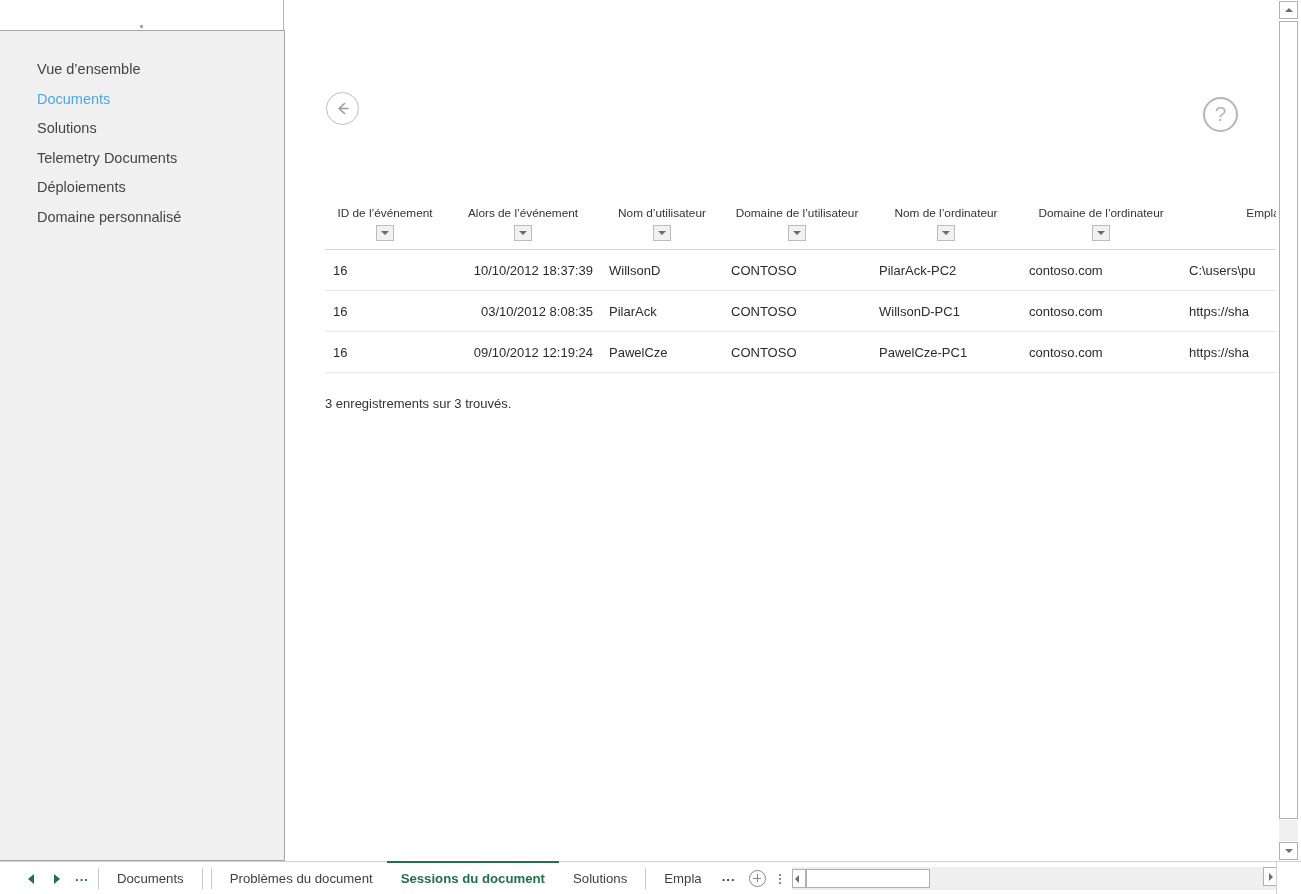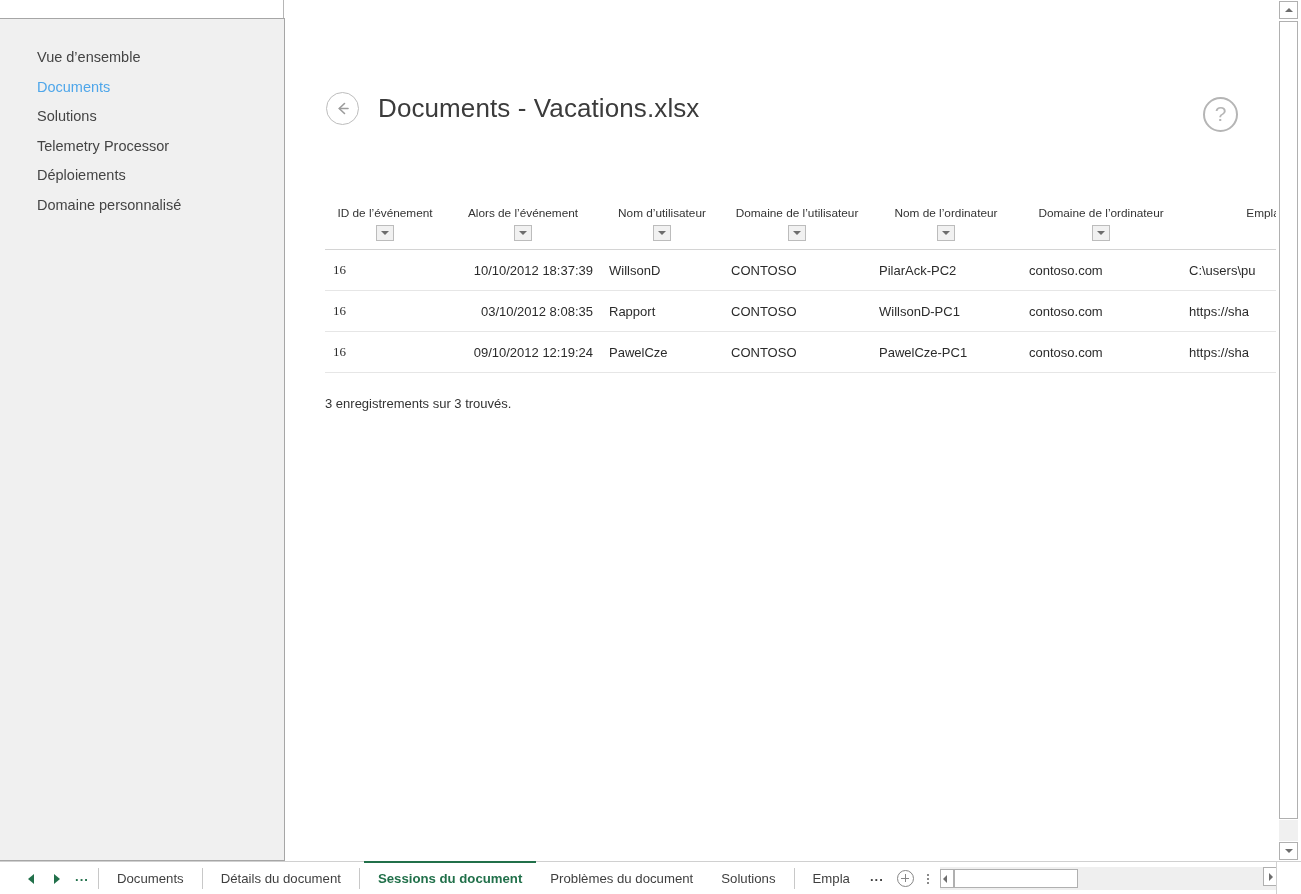--- a/index.html
+++ b/index.html
@@ -50,21 +50,21 @@
     top: 90px;
     width: 7px;
     height: 7px;
     background: #217346;
   }
 
   
   .nav-panel {
     position: absolute;
     left: 0;
-    top: 18px;
+    top: 30px;
     width: 285px;
     height: 247px;
     background: #f0f0f0;
     border: 1px solid #a6a6a6;
     border-left: none;
     box-sizing: border-box;
   }
   .nav-panel-lower {
     position: absolute;
     left: 0;
@@ -206,21 +206,21 @@
   table.rpt thead tr.hdr-row th { border-bottom: 1px solid #d4d4d4; }
   table.rpt td {
     font-size: 13px;
     color: #2b2b2b;
     padding: 0 8px;
     height: 40px;
     white-space: nowrap;
     border-bottom: 1px solid #e6e6e6;
     overflow: hidden;
   }
-  td.num, th.num .hdr-label { text-align: left; font-family: Liberation Serif, serif; }
+  td.num, th.num .hdr-label { text-align: left; }
   td.right { text-align: right; }
   th.ctr .hdr-label { text-align: center; }
   th.ctr .filter-cell { text-align: center; }
 
   .status-line {
     position: absolute;
     left: 40px;
     top: 396px;
     font-size: 13px;
     color: #333333;
@@ -456,37 +456,36 @@
   <div class="grid-vline"></div>
   <div class="grid-dot"></div>
   <div class="cell-selected"></div>
   <div class="cell-handle"></div>
 
   <div class="nav-panel">
     <div class="nav-list">
       <div class="nav-item">Vue d’ensemble</div>
       <div class="nav-item selected">Documents</div>
       <div class="nav-item">Solutions</div>
-      <div class="nav-item">Telemetry Processor</div>
+      <div class="nav-item">Telemetry Documents</div>
       <div class="nav-item">Déploiements</div>
       <div class="nav-item">Domaine personnalisé</div>
     </div>
   </div>
   <div class="nav-panel-lower"></div>
 
   <div class="report">
 
     <div class="title-row">
       <div class="back-btn">
         <svg width="19" height="19" viewBox="0 0 19 19">
           <path d="M11.5 4.5 L6.2 9.5 L11.5 14.5" fill="none" stroke="#9b9b9b" stroke-width="1.6" stroke-linecap="round" stroke-linejoin="round"></path>
           <line x1="6.4" y1="9.5" x2="15" y2="9.5" stroke="#9b9b9b" stroke-width="1.6" stroke-linecap="round"></line>
         </svg>
       </div>
-      <div class="page-title">Documents - Vacations.xlsx</div>
     </div>
 
     <div class="help-btn">
       <span>?</span>
     </div>
 
     <div class="table-wrap">
       <table class="rpt">
         <colgroup>
           <col style="width:120px">
@@ -547,21 +546,21 @@
             <td class="right">10/10/2012 18:37:39</td>
             <td>WillsonD</td>
             <td>CONTOSO</td>
             <td>PilarAck-PC2</td>
             <td>contoso.com</td>
             <td>C:\users\pu</td>
           </tr>
           <tr>
             <td class="num">16</td>
             <td class="right">03/10/2012 8:08:35</td>
-            <td>Rapport</td>
+            <td>PilarAck</td>
             <td>CONTOSO</td>
             <td>WillsonD-PC1</td>
             <td>contoso.com</td>
             <td>https://sha</td>
           </tr>
           <tr>
             <td class="num">16</td>
             <td class="right">09/10/2012 12:19:24</td>
             <td>PawelCze</td>
             <td>CONTOSO</td>
@@ -589,24 +588,23 @@
           <span class="tri"></span>
         </div>
       <div class="nav-arrow right">
           <span class="tri"></span>
         </div>
       <div class="nav-ellipsis">...</div>
     </div>
     <div class="tab-sep"></div>
     <div class="sheet-tab">Documents</div>
     <div class="tab-sep"></div>
-    <div class="sheet-tab">Détails du document</div>
     <div class="tab-sep"></div>
+    <div class="sheet-tab">Problèmes du document</div>
     <div class="sheet-tab active">Sessions du document</div>
-    <div class="sheet-tab">Problèmes du document</div>
     <div class="sheet-tab">Solutions</div>
     <div class="tab-sep"></div>
     <div class="sheet-tab">Empla</div>
     <div class="tab-dots">...</div>
     <div class="add-sheet">
         <span class="circ"></span>
       </div>
     <div class="vdots">
         <i></i>
         <i></i>

